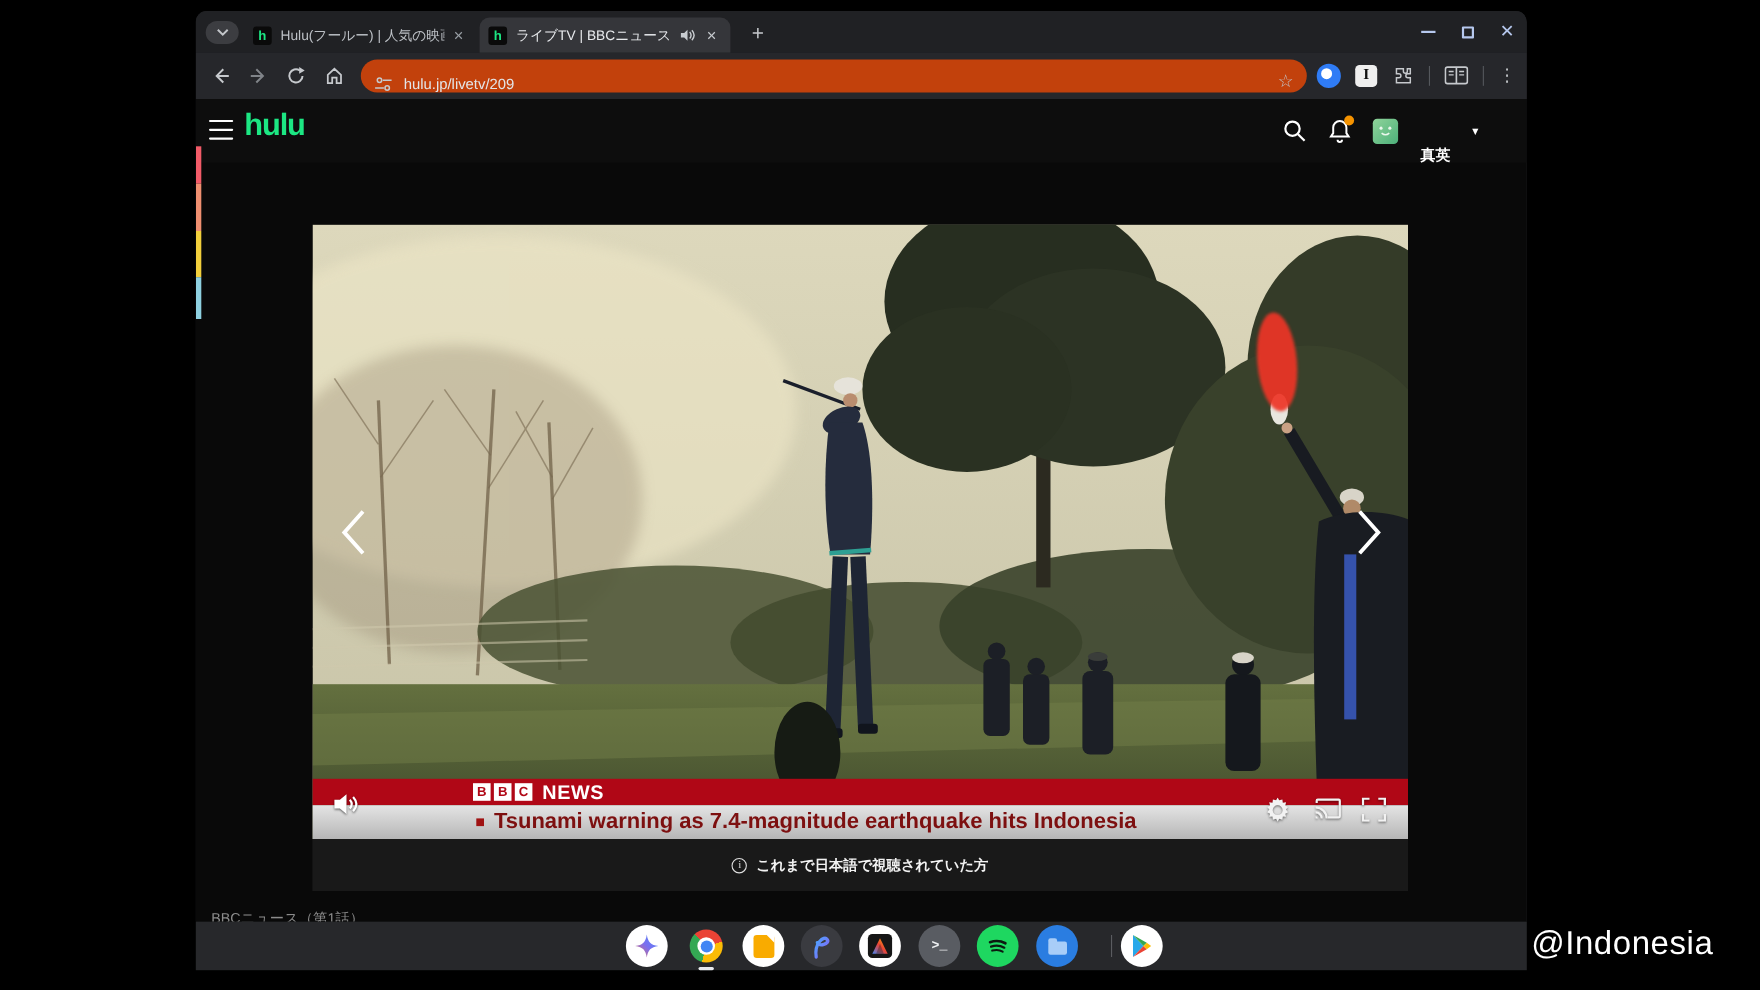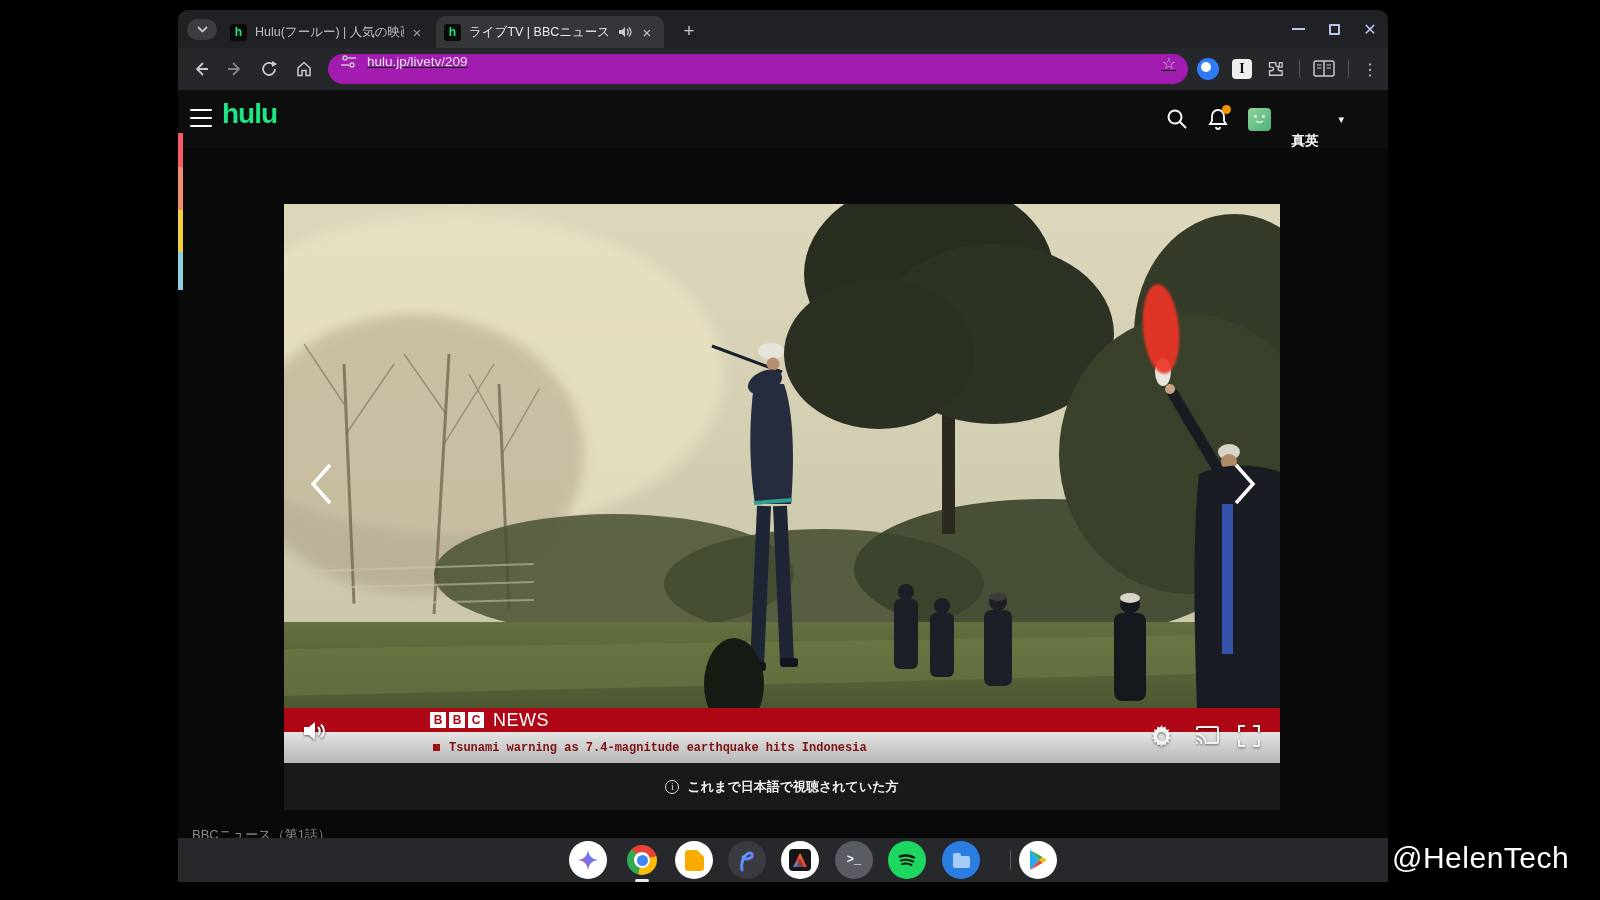--- a/index.html
+++ b/index.html
@@ -29,22 +29,22 @@
   .win-controls { position:absolute; right:8px; top:0; height:38px; display:flex; align-items:center; gap:16px; }
   .winbtn { width:20px; height:20px; display:flex; align-items:center; justify-content:center; color:#b6c8ee; }
   .winbtn .dash { width:13px; height:2px; background:#b6c8ee; }
   .winbtn .sq { width:11px; height:11px; border:2px solid #b6c8ee; border-radius:1px; }
   .winbtn.close { font-size:16px; }
 
   
   .toolbar { position:relative; height:42px; background:#26272b; }
   .nav-ico { position:absolute; top:8px; width:26px; height:26px; display:flex; align-items:center;
     justify-content:center; border-radius:50%; }
-  .omnibox { position:absolute; left:150px; top:6px; width:860px; height:30px; background:#a21caf;
-    border-radius:15px; display:flex; align-items:flex-start; padding:0 12px;text-decoration:underline; }
+  .omnibox { position:absolute; left:150px; top:6px; width:860px; height:30px; background:#c2410c;
+    border-radius:15px; display:flex; align-items:flex-end; padding:0 12px; }
   .url { color:#e3e5e8; font-size:13.5px; margin-left:10px; flex:1; }
   .star { color:#c3c6ca; font-size:16px; }
   .ext-row { position:absolute; right:10px; top:6px; height:30px; display:flex; align-items:center; gap:13px; }
   .vdiv { width:1px; height:18px; background:#55585d; }
   .ext-blue { width:22px; height:22px; border-radius:50%; background:#2f7cf6; position:relative; }
   .ext-blue::after { content:""; position:absolute; left:4px; top:4px; width:10px; height:10px;
     border-radius:50%; background:#fff; }
   .ext-i { width:20px; height:20px; border-radius:4px; background:#efefef; color:#111;
     font-family:"Liberation Serif", serif; font-weight:bold; font-size:14px;
     display:flex; align-items:center; justify-content:center; }
@@ -69,25 +69,25 @@
   .scroll-strip { position:absolute; left:0; top:43px; width:5px; }
   .scroll-strip div { width:5px; }
 
   
   .video { position:absolute; left:106px; top:114px; width:996px; height:559px; background:#1a1a14; overflow:hidden; }
   .scene { position:absolute; inset:0; }
   .bbc-banner { position:absolute; left:0; top:504px; width:996px; height:24px; background:#b00716;
     display:flex; align-items:center; padding-left:146px; gap:3px; }
   .bbc-block { width:16px; height:16px; background:#fff; color:#b00716; font-weight:bold; font-size:12px;
     display:flex; align-items:center; justify-content:center; }
-  .bbc-news { color:#fff; font-weight:normal; font-size:18px; margin-left:6px; letter-spacing:.5px; }
+  .bbc-news { color:#fff; font-weight:bold; font-size:18px; margin-left:6px; letter-spacing:.5px; }
   .ticker { position:absolute; left:0; top:528px; width:996px; height:31px;
     background:linear-gradient(#e4e4e4,#b6b6b6); display:flex; align-items:center; }
   .ticker-bullet { width:7px; height:7px; background:#a01212; margin-left:149px; }
-  .headline { color:#7d1010; font-weight:bold; font-size:12px; margin-left:9px; white-space:nowrap;font-family:Liberation Mono, monospace; }
+  .headline { color:#7d1010; font-weight:bold; font-size:20px; margin-left:9px; white-space:nowrap; }
   .vol { position:absolute; left:18px; top:516px; filter:drop-shadow(0 1px 1px rgba(0,0,0,.6)); }
   .pctrl { position:absolute; top:521px; filter:drop-shadow(0 1px 1px rgba(0,0,0,.5)); }
   .arrow { position:absolute; top:258px; color:#fff; }
 
   .notice { position:absolute; left:106px; top:673px; width:996px; height:47px; background:#191919;
     display:flex; align-items:center; justify-content:center; gap:8px; }
   .info-i { width:14px; height:14px; border:1.2px solid #ddd; border-radius:50%; color:#ddd;
     font-size:10px; font-family:"Liberation Serif", serif; display:flex; align-items:center; justify-content:center; }
   .notice-bold { color:#f2f2f2; font-size:13px; font-weight:bold; }
   .notice-rest { color:#b5b5b5; font-size:12.5px; }
@@ -472,13 +472,13 @@
   <div class="app white" style="left:841px">
     <svg width="18" height="20" viewBox="0 0 18 20">
       <polygon points="1,0 10.5,10 1,20" fill="#28a8ea"></polygon>
       <polygon points="1,0 13.5,7 10.5,10" fill="#34a853"></polygon>
       <polygon points="1,20 13.5,13 10.5,10" fill="#ea4335"></polygon>
       <polygon points="13.5,7 17.5,10 13.5,13 10.5,10" fill="#fbbc05"></polygon>
       </svg>
   </div>
 </div>
 
-<div class="watermark">@HelenTech</div>
+<div class="watermark">@Indonesia</div>
 
 </body></html>

